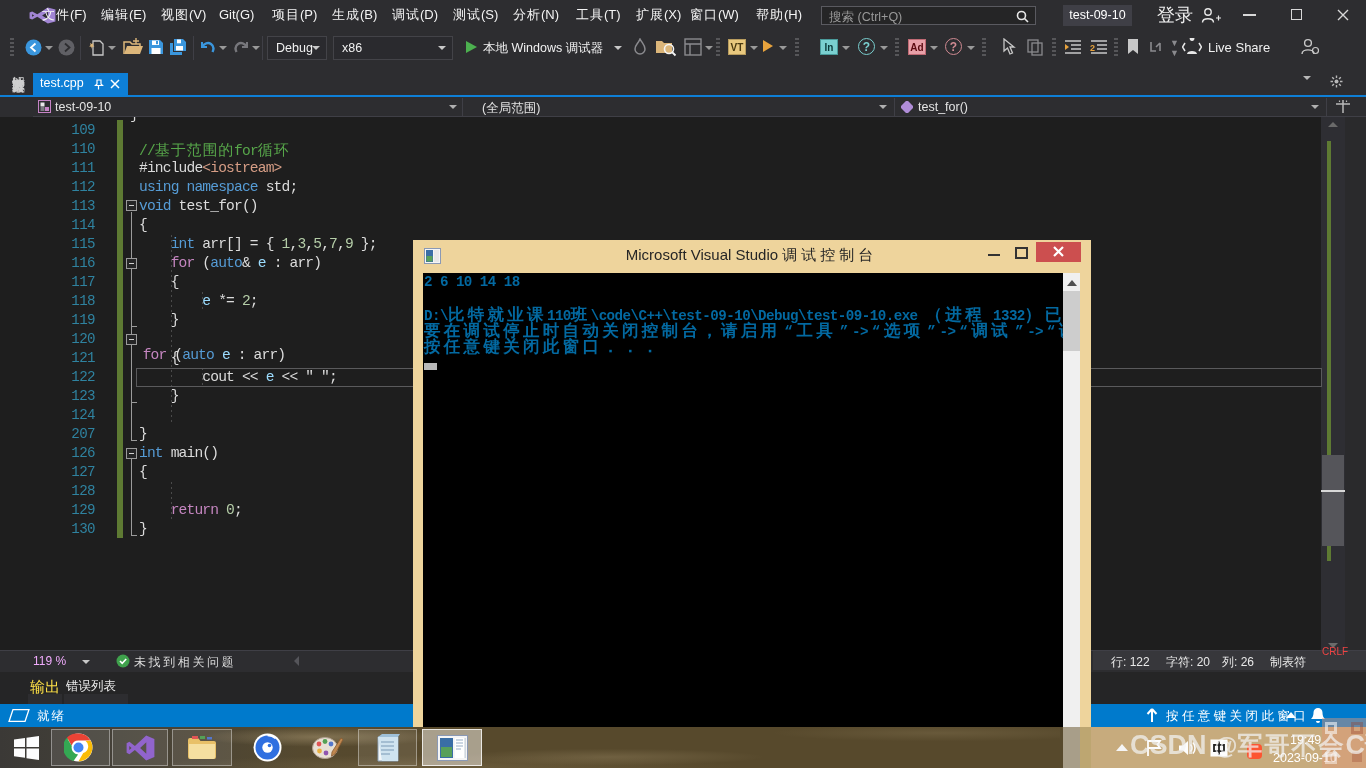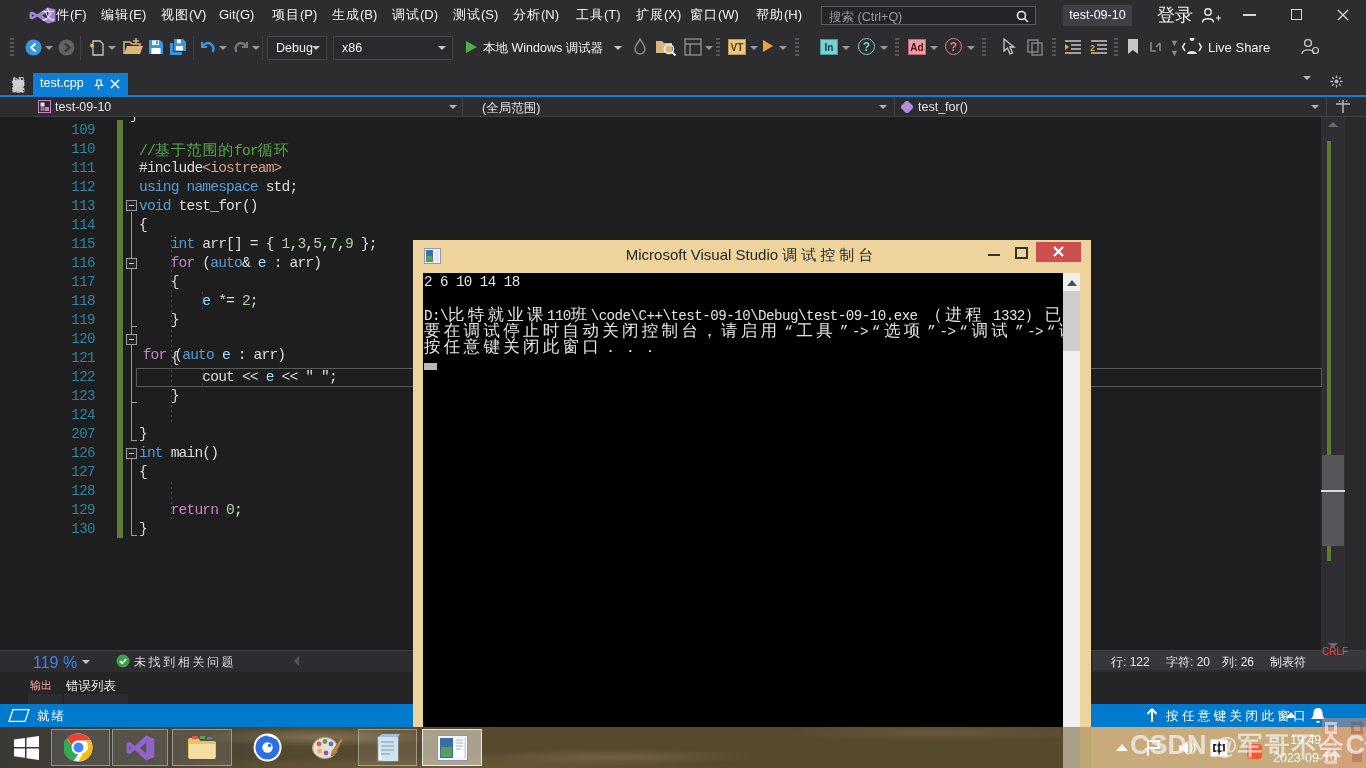--- a/index.html
+++ b/index.html
@@ -19,21 +19,21 @@
 
 .cl{position:absolute;left:0;width:1366px;height:19px;font-family:"Liberation Mono",monospace;font-size:14.6px;letter-spacing:-0.84px;line-height:19px;white-space:pre;color:#dcdcdc}
 .lnum{position:absolute;width:56px;text-align:right;color:#2f83a0;font-family:"Liberation Mono",monospace;font-size:14.2px;letter-spacing:-0.6px;line-height:19px}
 .kw{color:#569cd6}.ctl{color:#c586c0}.cmt{color:#57a64a}.str{color:#d69d85}.num{color:#b5cea8}.vr{color:#9cdcfe}.gry{color:#dadada}
 .cj{font-family:"Liberation Sans",sans-serif;font-size:15px;letter-spacing:0.85px}
 .fold{position:absolute;width:11px;height:11px;border:1px solid #9b9b9b;background:#252526;z-index:3}
 .fold:before{content:"";position:absolute;left:2px;top:4px;width:5px;height:1px;background:#d0d0d0}
 .oln{position:absolute;background:#9b9b9b}
 .guide{position:absolute;width:1px;background-image:repeating-linear-gradient(to bottom,#4a4a4a 0 2px,transparent 2px 5px)}
 
-.conline{position:absolute;font-family:"Liberation Mono",monospace;font-weight:normal;font-size:14.2px;letter-spacing:-0.54px;line-height:16px;color:#e5e5e5;white-space:pre}
+.conline{position:absolute;font-family:"Liberation Mono",monospace;font-weight:bold;font-size:14.2px;letter-spacing:-0.54px;line-height:16px;color:#0369a1;white-space:pre}
 .cw{font-family:"Liberation Sans",sans-serif;font-size:16.5px;letter-spacing:3.3px}
 .fw{display:inline-block;width:16px;letter-spacing:0;text-align:center}
 
 .tbox{position:absolute;top:729px;height:37px;border:1px solid rgba(255,255,255,0.38);background:rgba(255,255,255,0.09);z-index:22}
 </style></head><body>
 <div id="root">
 <div class="abs" id="menubar"></div>
 <div class="abs" id="toolbar"></div>
 <div class="abs" id="tabrow"></div>
 <div class="abs" id="navbar"></div>
@@ -290,36 +290,36 @@
       <div class="cl" style="top:-11px;left:0;padding-left:2px;width:20px">}</div>
     </div>
 <div class="abs" style="left:1321px;top:117px;width:24px;height:533px;background:#2e2e33"></div>
 <div class="abs" style="left:1328px;top:122px;width:0;height:0;border-bottom:5px solid #6a6a6a;border-left:5px solid transparent;border-right:5px solid transparent"></div>
 <div class="abs" style="left:1328px;top:643px;width:0;height:0;border-top:5px solid #6a6a6a;border-left:5px solid transparent;border-right:5px solid transparent"></div>
 <div class="abs" style="left:1327px;top:141px;width:4px;height:420px;background:#5e7a33"></div>
 <div class="abs" style="left:1322px;top:455px;width:22px;height:91px;background:#55555a"></div>
 <div class="abs" style="left:1321px;top:490px;width:24px;height:2px;background:#d8d8d8"></div>
 <div class="abs" style="left:1345px;top:117px;width:21px;height:533px;background:#2a2a2c"></div>
 <div class="abs" style="left:0;top:650px;width:1366px;height:22px;background:#2d2d30;border-top:1px solid #3f3f46"></div>
-<div class="abs" style="left:33px;top:654px;color:#3b82f6;font-size:16px">119 %</div>
+<div class="abs" style="left:33px;top:654px;color:#f0abfc;font-size:12px">119 %</div>
 <div class="darr" style="left:82px;top:660px;border-top-color:#c8c8c8"></div>
 <svg class="abs" style="left:116px;top:654px" width="14" height="14" viewBox="0 0 14 14">
       <circle cx="7" cy="7" r="6.5" fill="#3fa14c"></circle>
       <path d="M4 7 l2.2 2.4 L10.2 5" stroke="#fff" stroke-width="1.6" fill="none"></path>
     </svg>
 <div class="abs" style="left:134px;top:654px;color:#dcdcdc;font-size:12px;letter-spacing:2.6px">未找到相关问题</div>
 <div class="abs" style="left:294px;top:656px;width:0;height:0;border-right:5px solid #55555a;border-top:5px solid transparent;border-bottom:5px solid transparent"></div>
 <div class="abs" style="left:1093px;top:651px;width:273px;height:19px;background:#37373b"></div>
 <div class="abs" style="left:1111px;top:654px;color:#e8e8e8;font-size:12px">行: 122</div>
 <div class="abs" style="left:1166px;top:654px;color:#e8e8e8;font-size:12px">字符: 20</div>
 <div class="abs" style="left:1222px;top:654px;color:#e8e8e8;font-size:12px">列: 26</div>
 <div class="abs" style="left:1270px;top:654px;color:#e8e8e8;font-size:12px">制表符</div>
 <div class="abs" style="left:1322px;top:646px;color:#ef4444;font-size:10px">CRLF</div>
 <div class="abs" style="left:0;top:672px;width:1366px;height:32px;background:#252526"></div>
-<div class="abs" style="left:30px;top:678px;color:#fca5a5;font-size:11px">输出</div>
+<div class="abs" style="left:30px;top:678px;color:#fde047;font-size:15px">输出</div>
 <div class="abs" style="left:66px;top:678px;color:#ececec;font-size:12.5px">错误列表</div>
 <div class="abs" style="left:28px;top:694px;width:34px;height:10px;background:#2d2d30"></div>
 <div class="abs" style="left:64px;top:694px;width:64px;height:10px;background:#2d2d30"></div>
 <div class="abs" style="left:0;top:704px;width:1366px;height:23px;background:#007acc"></div>
 <svg class="abs" style="left:8px;top:709px" width="22" height="13" viewBox="0 0 22 13">
       <path d="M5 0.5 h16 L17 12.5 H1 z" fill="none" stroke="#fff" stroke-width="1.3"></path>
     </svg>
 <div class="abs" style="left:37px;top:708px;color:#fff;font-size:12.5px;letter-spacing:2px">就绪</div>
 <svg class="abs" style="left:1145px;top:707px" width="14" height="16" viewBox="0 0 14 16">
       <path d="M7 15 V3 M7 2 L2.5 7 M7 2 l4.5 5" stroke="#fff" stroke-width="2" fill="none"></path>

